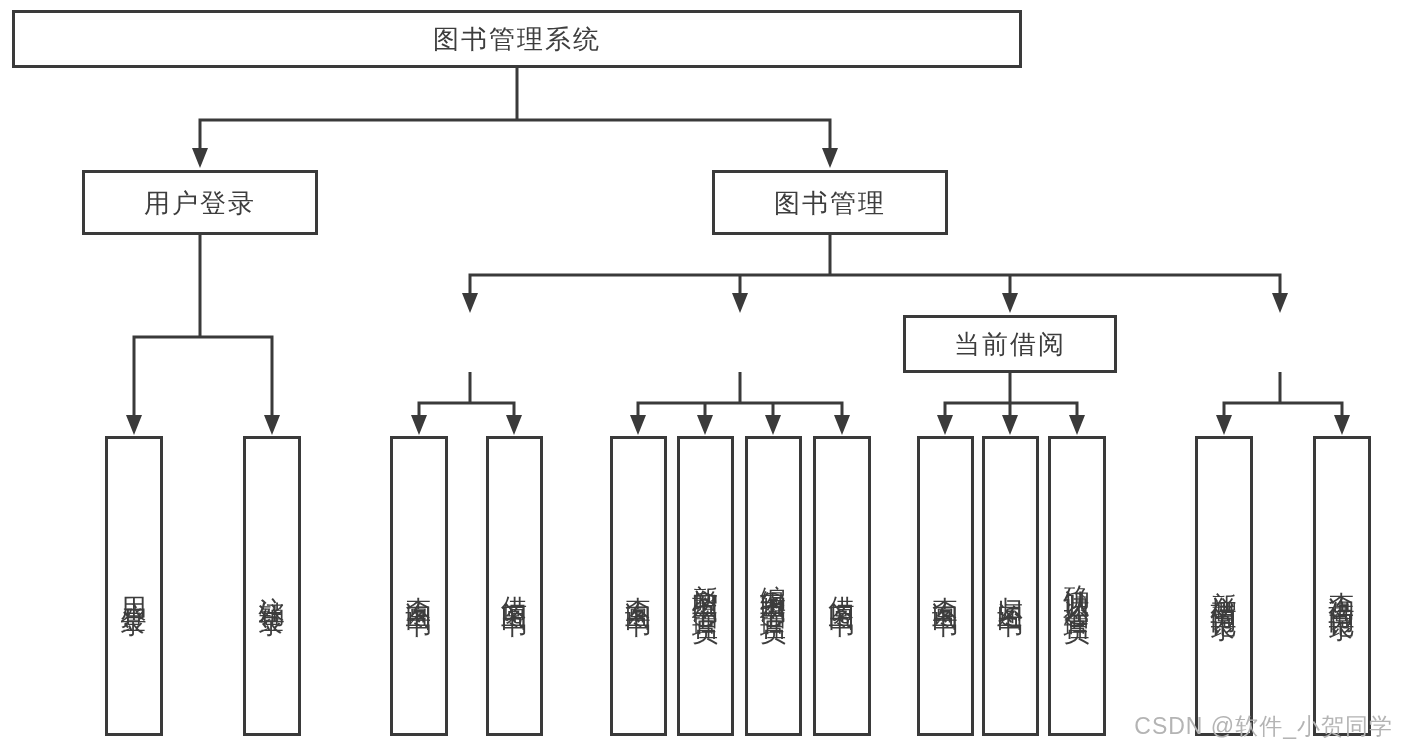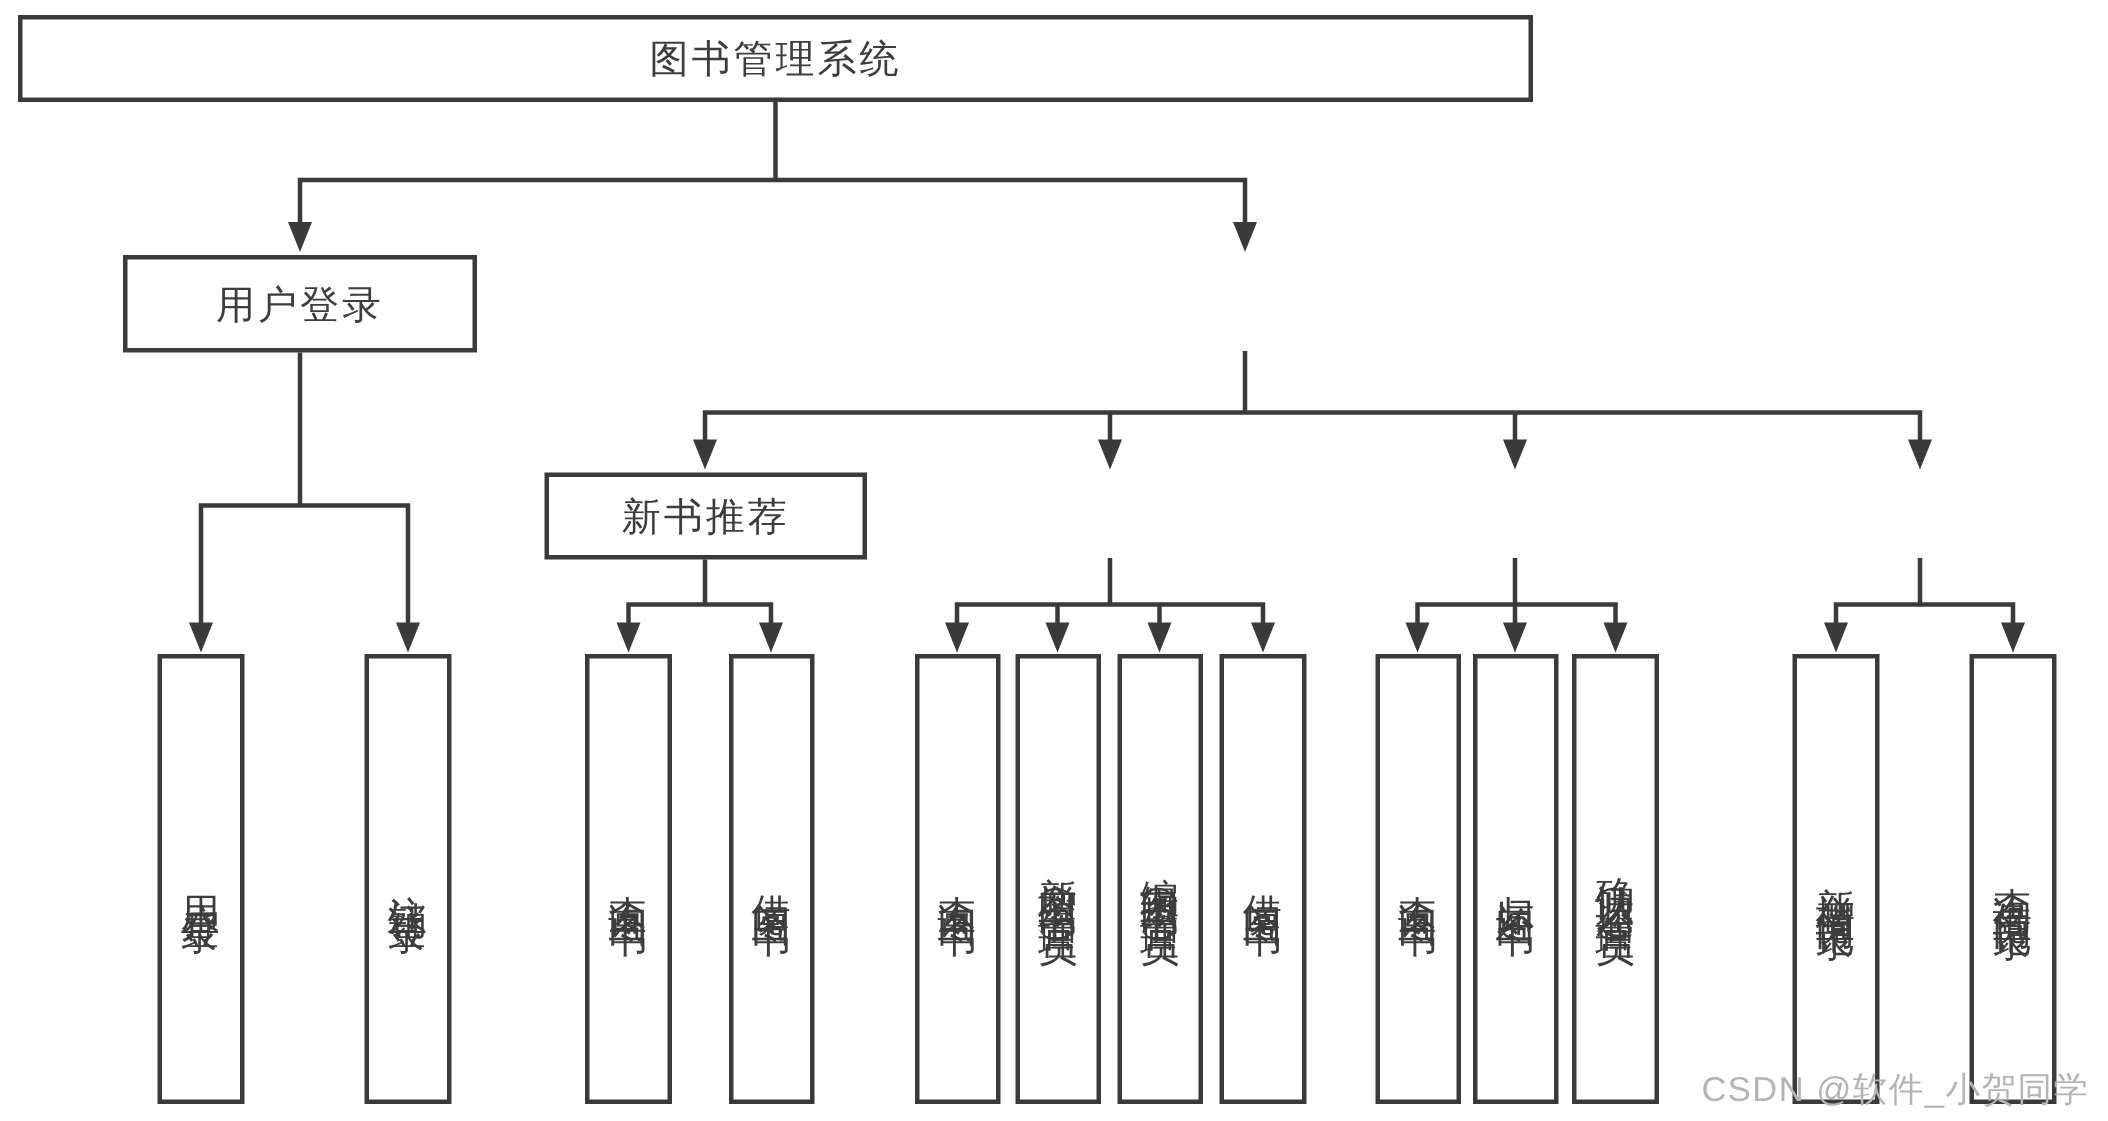--- a/index.html
+++ b/index.html
@@ -117,23 +117,26 @@
       M1334,415 L1350,415 L1342,435 Z"></path>
   </svg>
 
   <div class="node h" style="left:12px; top:10px; width:1010px; height:58px">
     <span>图书管理系统</span>
   </div>
 
   <div class="node h" style="left:82px; top:170px; width:236px; height:65px">
     <span>用户登录</span>
   </div>
+  <div class="node h" style="left:712px; top:170px; width:236px; height:65px">
+    <span>图书管理</span>
+  </div>
 
-  <div class="node h" style="left:363px; top:315px; width:215px; height:58px">
-    <span>新书推荐</span>
+  <div class="node h" style="left:903px; top:315px; width:214px; height:58px">
+    <span>当前借阅</span>
   </div>
 
   <div class="node v" style="left:105px; top:436px; width:58px; height:300px">
     <span>用户登录</span>
   </div>
   <div class="node v" style="left:243px; top:436px; width:58px; height:300px">
     <span>注销登录</span>
   </div>
 
   <div class="node v" style="left:390px; top:436px; width:58px; height:300px">

